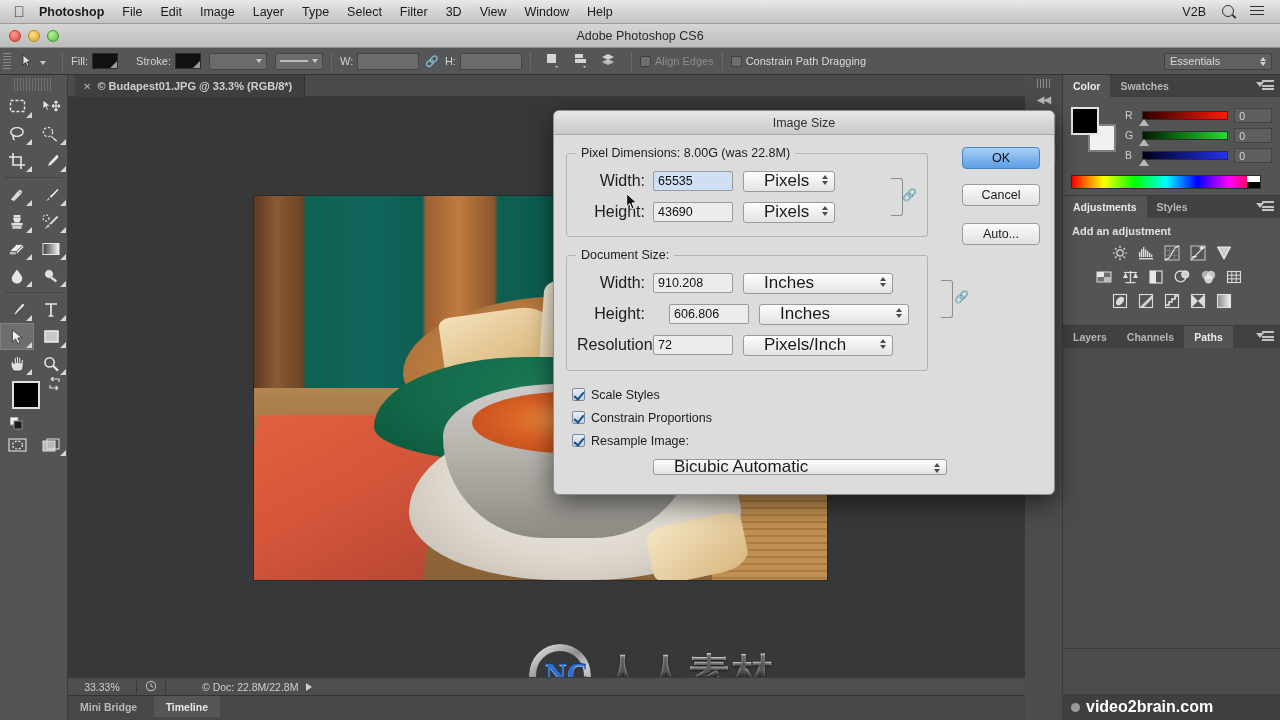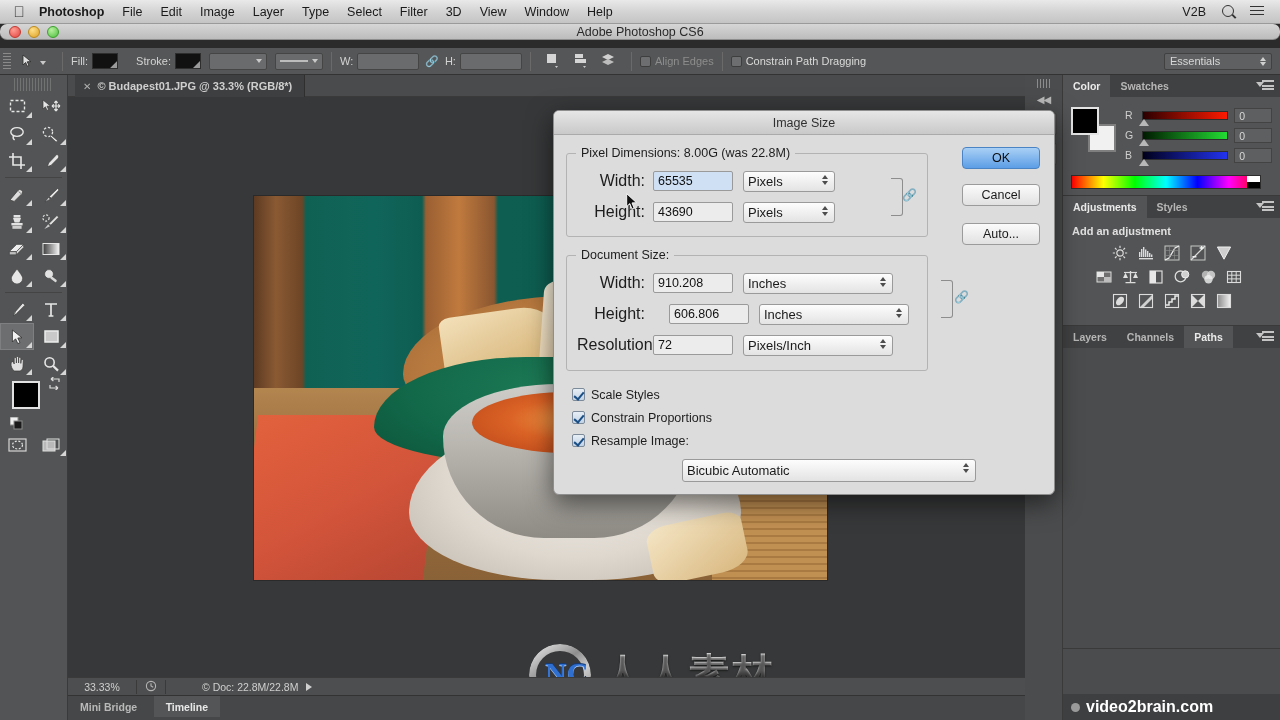--- a/index.html
+++ b/index.html
@@ -24,24 +24,24 @@
   .macbar .spacer { flex: 1; }
   .macbar .right-item { padding: 0 8px; line-height: 24px; }
   .ico-search { display:inline-block; width:12px; height:12px; border:1.6px solid #333; border-radius:50%; position:relative; vertical-align:-1px;}
   .ico-search:after{content:"";position:absolute;width:1.6px;height:5px;background:#333;right:-2px;bottom:-3px;transform:rotate(-45deg);}
   .ico-list { display:inline-block; width:14px; height:11px; vertical-align:-1px; position:relative; }
   .ico-list i{ position:absolute; left:0; width:14px; height:1.6px; background:#333; }
   .ico-list i:nth-child(1){top:0}.ico-list i:nth-child(2){top:4px}.ico-list i:nth-child(3){top:8px}
 
   
   .pstitle {
-    position: absolute; left: 0; top: 24px; width: 1280px; height: 16px;
+    position: absolute; left: 0; top: 24px; width: 1280px; height: 24px;
     background: linear-gradient(to bottom, #d6d6d6, #bcbcbc);
     border-bottom: 1px solid #8d8d8d;
-    display: flex; align-items: center; border-radius: 7px;
+    display: flex; align-items: center;
   }
   .traffic { display: flex; gap: 7px; padding-left: 9px; }
   .tl { width: 12px; height: 12px; border-radius: 50%; }
   .tl.r { background: radial-gradient(circle at 35% 30%, #ff9d93, #e0443e); border:1px solid #c2382f;}
   .tl.y { background: radial-gradient(circle at 35% 30%, #ffe08a, #dea123); border:1px solid #bd8a1c;}
   .tl.g { background: radial-gradient(circle at 35% 30%, #b9f0a0, #4cbf3c); border:1px solid #3ba02c;}
   .pstitle .t { position: absolute; left: 0; right: 0; text-align: center; font-size: 12.5px; color: #2a2a2a; }
 
   
   .optbar {
@@ -249,21 +249,21 @@
   .dlg-body { position:relative; padding:10px 12px; }
   .group { position:relative; border:1px solid #b3b3b3; border-radius:3px; padding:14px 10px 10px 10px; }
   .group-lbl { position:absolute; top:-8px; left:9px; background:#dcdcdc; padding:0 5px; font-size:12.5px;}
   .frow { display:flex; align-items:center; height:26px; margin-bottom:5px; }
   .frow .lab { text-align:right; font-size:16px; }
   .tbox { height:20px; background:#ececec; border:1px solid #9a9a9a; border-radius:2px;
     font-size:12.5px; padding:0 4px; line-height:19px; color:#111; }
   .tbox.sel { background:#cfe0f5; }
   .combo { height:21px; background: linear-gradient(to bottom,#fdfdfd,#e3e3e3);
     border:1px solid #9a9a9a; border-radius:3px; display:flex; align-items:center;
-    padding:0 4px; font-size:13px; color:#1a1a1a; position:relative; }
+    padding:0 20px; font-size:17px; color:#1a1a1a; position:relative; }
   .combo .arrows { position:absolute; right:6px; top:3px; display:flex; flex-direction:column; gap:2px;}
   .combo .arrows i{display:block;width:0;height:0;border-left:3.5px solid transparent;border-right:3.5px solid transparent;}
   .combo .arrows i.up{border-bottom:4.5px solid #4c4c4c;}
   .combo .arrows i.dn{border-top:4.5px solid #4c4c4c;}
   .linkbr { position:absolute; width:12px; height:38px; border:1.5px solid #8d8d8d;
     border-left:none; border-radius:0 3px 3px 0; }
   .linkico { position:absolute; font-size:12px; color:#4a4a4a; }
   .btn { width:78px; height:22px; border:1px solid #9b9b9b; border-radius:4px;
     background: linear-gradient(to bottom,#fbfbfb,#e1e1e1);
     font-size:12.5px; color:#1a1a1a; display:flex; align-items:center; justify-content:center; }
@@ -899,21 +899,21 @@
           <span>Scale Styles</span>
         </div>
         <div class="chkrow">
           <span class="chk"></span>
           <span>Constrain Proportions</span>
         </div>
         <div class="chkrow">
           <span class="chk"></span>
           <span>Resample Image:</span>
         </div>
-        <div class="combo" style="width:294px; height:23px; margin:7px 0 0 110px;">
+        <div class="combo" style="width:294px; height:16px; margin:7px 0 0 81px;">
           <span>Bicubic Automatic</span>
           <span class="arrows">
               <i class="up"></i>
               <i class="dn"></i>
             </span>
         </div>
       </div>
     </div>
   </div>
 

